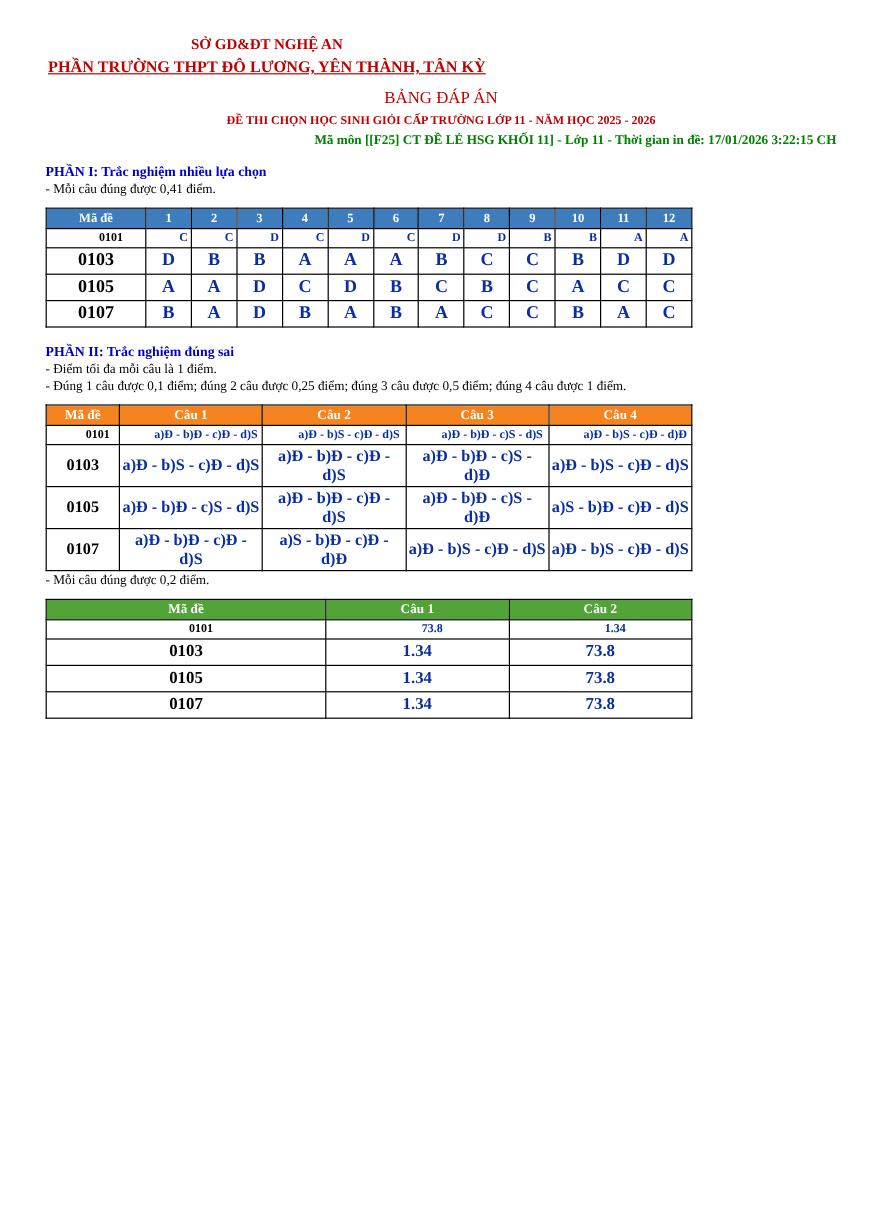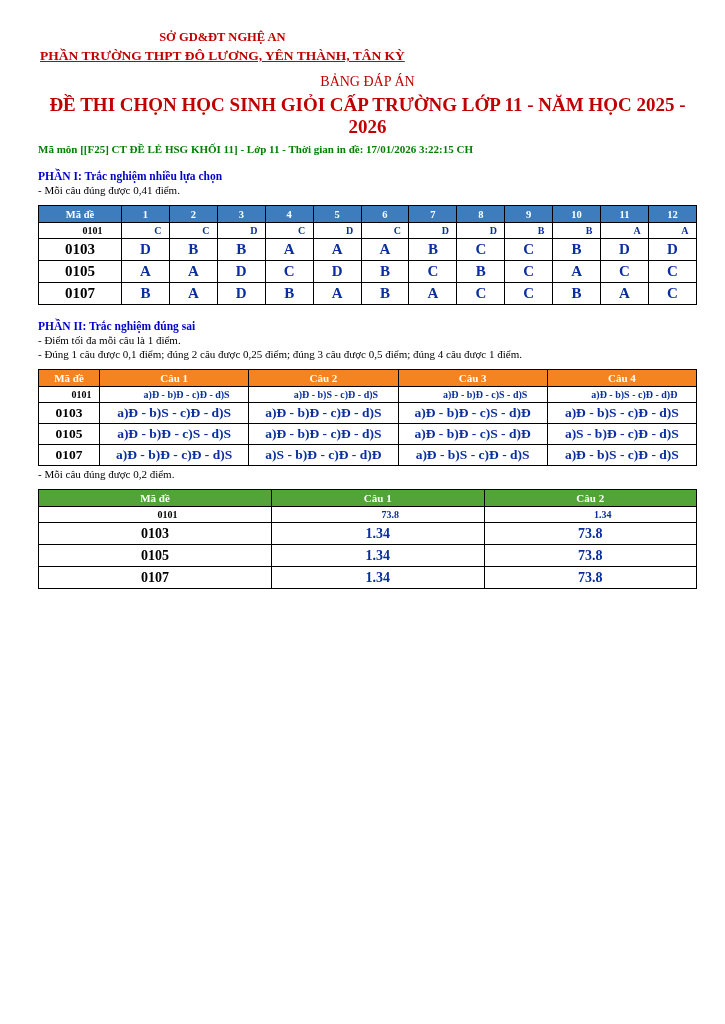--- a/index.html
+++ b/index.html
@@ -11,29 +11,29 @@
     color: #000000;
     overflow: hidden;
   }
   .page { padding: 30px 28px 0 38px; }
 
   
   .org-block { display: inline-block; text-align: center; margin-left: 2px; }
   .org-dept { color: #C00000; font-weight: bold; font-size: 12.5px; }
   .org-school { color: #C00000; font-weight: bold; font-size: 13.5px; text-decoration: underline; margin-top: 3px; }
   .doc-title { text-align: center; color: #C00000; font-weight: normal; font-size: 14px; margin-top: 10px; }
-  .exam-title { text-align: center; color: #C00000; font-weight: bold; font-size: 19px; margin-top: 4px; }
-  .meta-line { color: #008000; font-weight: bold; font-size: 11px; text-align: left; margin-top: 5px; }
+  .exam-title { text-align: center; color: #C00000; font-weight: bold; font-size: 10px; margin-top: 4px; }
+  .meta-line { color: #008000; font-weight: bold; font-size: 11px; text-align: right; margin-top: 5px; }
 
   
   .section-title { color: #0000CD; font-weight: bold; font-size: 11.5px; margin-top: 15px; }
   .note { font-size: 11px; margin-top: 2px; }
 
   
-  table { border-collapse: collapse; width: 659px; table-layout: fixed; margin-top: 9px; }
+  table { border-collapse: collapse; width: 539px; table-layout: fixed; margin-top: 9px; }
   th, td { border: 1px solid #000; text-align: center; padding: 1px 2px; overflow: hidden; vertical-align: middle; }
   thead th { color: #ffffff; font-weight: bold; }
 
   .t1 thead th { background: #3E7DBD; font-size: 10.5px; height: 14px; }
   .t1 th:first-child { width: 78px; }
 
   .t2 thead th { background: #F5831F; font-size: 11px; height: 14px; }
   .t2 th:first-child { width: 56px; }
 
   .t3 thead th { background: #52A338; font-size: 11px; height: 14px; }

